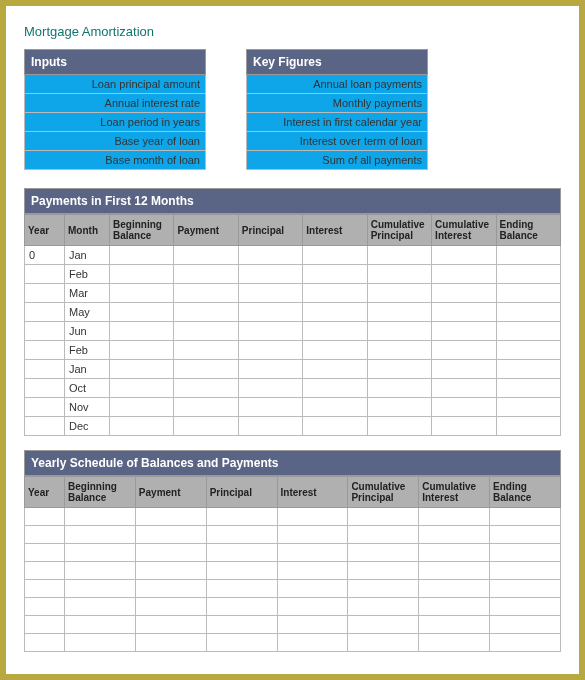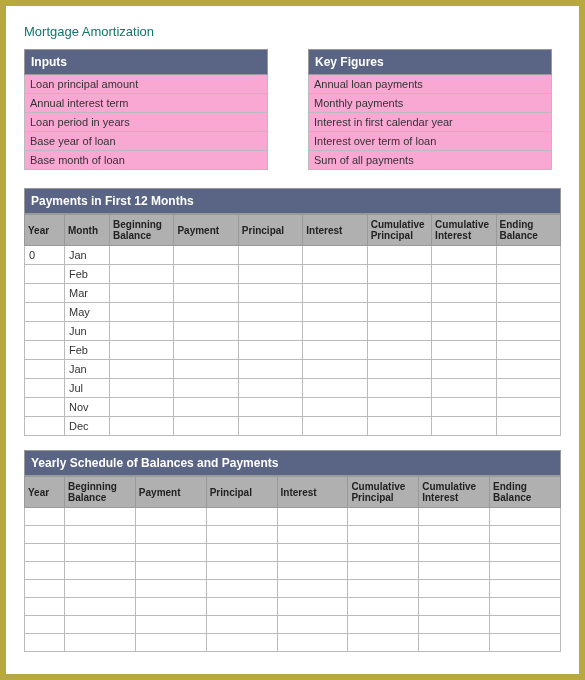--- a/index.html
+++ b/index.html
@@ -17,36 +17,37 @@
       font-size: 13px;
       margin-bottom: 10px;
       color: #0f766e;
     }
     .top-row {
       display: flex;
       gap: 40px;
       margin-bottom: 18px;
     }
     .panel {
-      width: 244px;
+      width: 182px;
     }
     .section-header {
       background: #5a6585;
       color: #fff;
       font-weight: bold;
       font-size: 12px;
       padding: 5px 6px;
       border: 1px solid #999;
     }
     .panel-row {
       border: 1px solid #bbb;
       border-top: none;
       padding: 3px 5px;
-      background: #f9a8d4;
+      background: #0ea5e9;
       font-size: 11px;
+      text-align: right;
     }
     .wide-section {
       margin-bottom: 14px;
     }
     .wide-section .section-header {
       width: 100%;
     }
     table {
       width: 100%;
       border-collapse: collapse;
@@ -77,21 +78,21 @@
 </head>
 <body>
 
 <div class="title">Mortgage Amortization</div>
 
 <div class="top-row">
   <div class="panel">
     <div class="section-header">Inputs</div>
     <div id="inputs-rows">
         <div class="panel-row">Loan principal amount</div>
-        <div class="panel-row">Annual interest term</div>
+        <div class="panel-row">Annual interest rate</div>
         <div class="panel-row">Loan period in years</div>
         <div class="panel-row">Base year of loan</div>
         <div class="panel-row">Base month of loan</div>
       </div>
   </div>
   <div class="panel">
     <div class="section-header">Key Figures</div>
     <div id="keyfigures-rows">
         <div class="panel-row">Annual loan payments</div>
         <div class="panel-row">Monthly payments</div>
@@ -191,21 +192,21 @@
           <td></td>
           <td></td>
           <td></td>
           <td></td>
           <td></td>
           <td></td>
           <td></td>
         </tr>
         <tr>
           <td></td>
-          <td>Jul</td>
+          <td>Oct</td>
           <td></td>
           <td></td>
           <td></td>
           <td></td>
           <td></td>
           <td></td>
           <td></td>
         </tr>
         <tr>
           <td></td>

